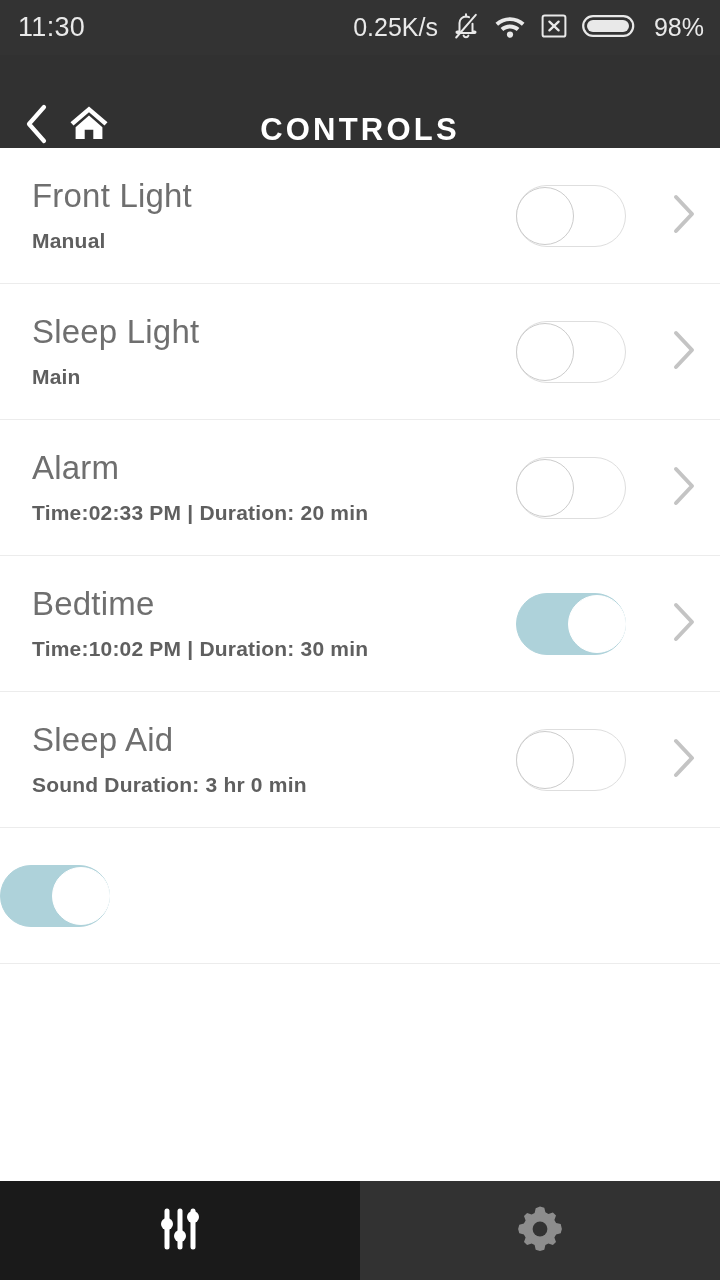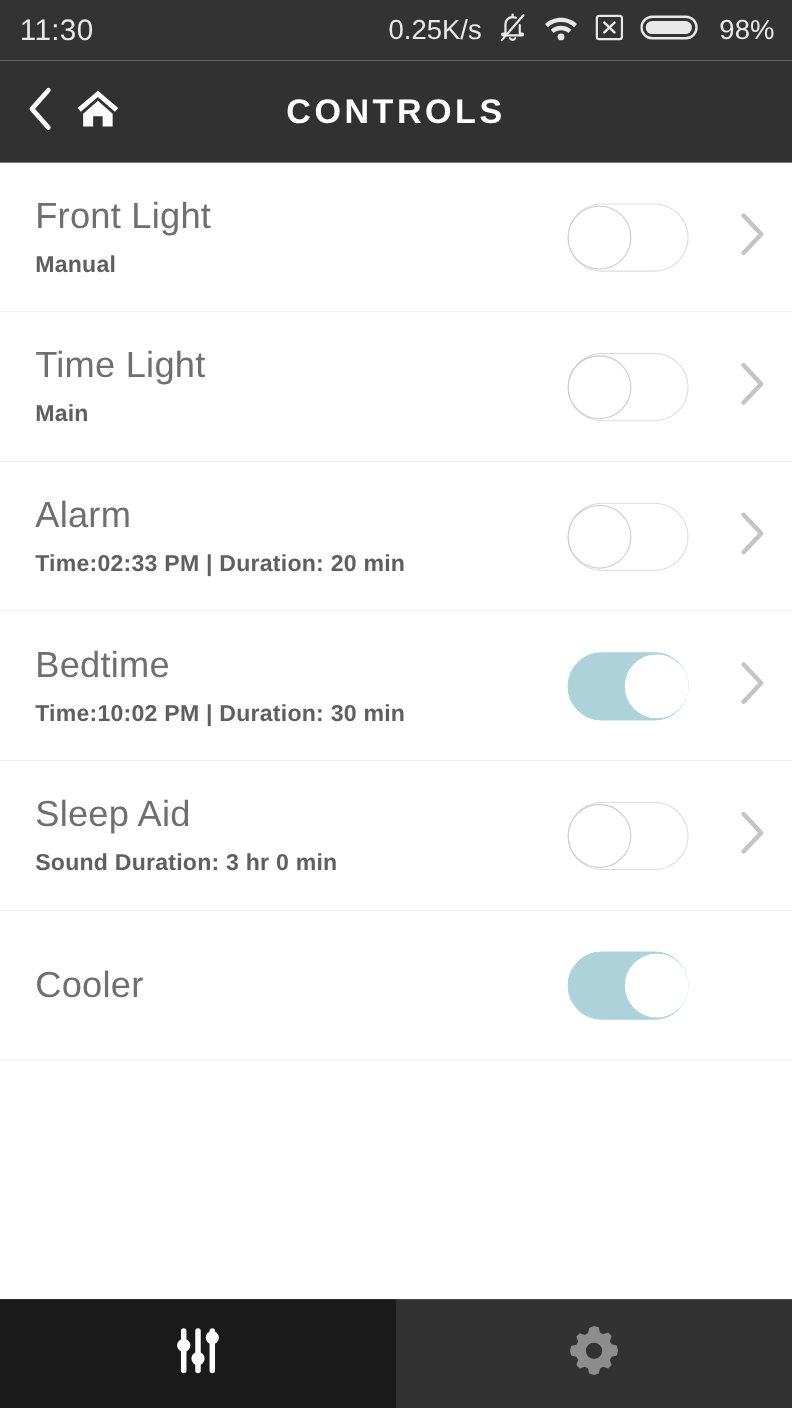--- a/index.html
+++ b/index.html
@@ -26,21 +26,21 @@
     display:flex; align-items:center; gap:14px;
   }
   .status-speed { font-size:25px; color:#e9e9e9; letter-spacing:0; }
   .status-batt-pct { font-size:25px; color:#e9e9e9; margin-left:2px; }
   .ic { display:block; }
 
   
   .header {
     position:absolute; top:55px; left:0; width:720px; height:93px;
     background:#313131;
-    display:flex; align-items:center;
+    display:flex; align-items:flex-end;
   }
   .hdr-back {
     margin-left:20px; width:34px; height:44px;
     display:flex; align-items:center; justify-content:center;
   }
   .hdr-home {
     margin-left:12px; width:46px; height:46px;
     display:flex; align-items:center; justify-content:center;
   }
   .hdr-title {
@@ -186,21 +186,21 @@
           <div class="knob"></div>
         </div>
         <div class="chev-wrap">
           <span><svg width="34" height="44" viewBox="0 0 34 44">
               <path d="M10 5l16 17-16 17" fill="none" stroke="#c4c4c4" stroke-width="4" stroke-linecap="round" stroke-linejoin="round"></path>
             </svg></span>
         </div>
       </div>
       <div class="row">
         <div class="row-texts">
-          <div class="row-title">Time Light</div>
+          <div class="row-title">Sleep Light</div>
           <div class="row-sub">Main</div>
         </div>
         <div class="toggle off">
           <div class="knob"></div>
         </div>
         <div class="chev-wrap">
           <span><svg width="34" height="44" viewBox="0 0 34 44">
               <path d="M10 5l16 17-16 17" fill="none" stroke="#c4c4c4" stroke-width="4" stroke-linecap="round" stroke-linejoin="round"></path>
             </svg></span>
         </div>
@@ -241,23 +241,20 @@
         <div class="toggle off">
           <div class="knob"></div>
         </div>
         <div class="chev-wrap">
           <span><svg width="34" height="44" viewBox="0 0 34 44">
               <path d="M10 5l16 17-16 17" fill="none" stroke="#c4c4c4" stroke-width="4" stroke-linecap="round" stroke-linejoin="round"></path>
             </svg></span>
         </div>
       </div>
       <div class="row">
-        <div class="row-texts">
-          <div class="row-title only">Cooler</div>
-        </div>
         <div class="toggle on">
           <div class="knob"></div>
         </div>
         <div class="chev-spacer"></div>
       </div>
     </div>
 
   <div class="bottomnav">
     <div class="navtab active">
       <span>

